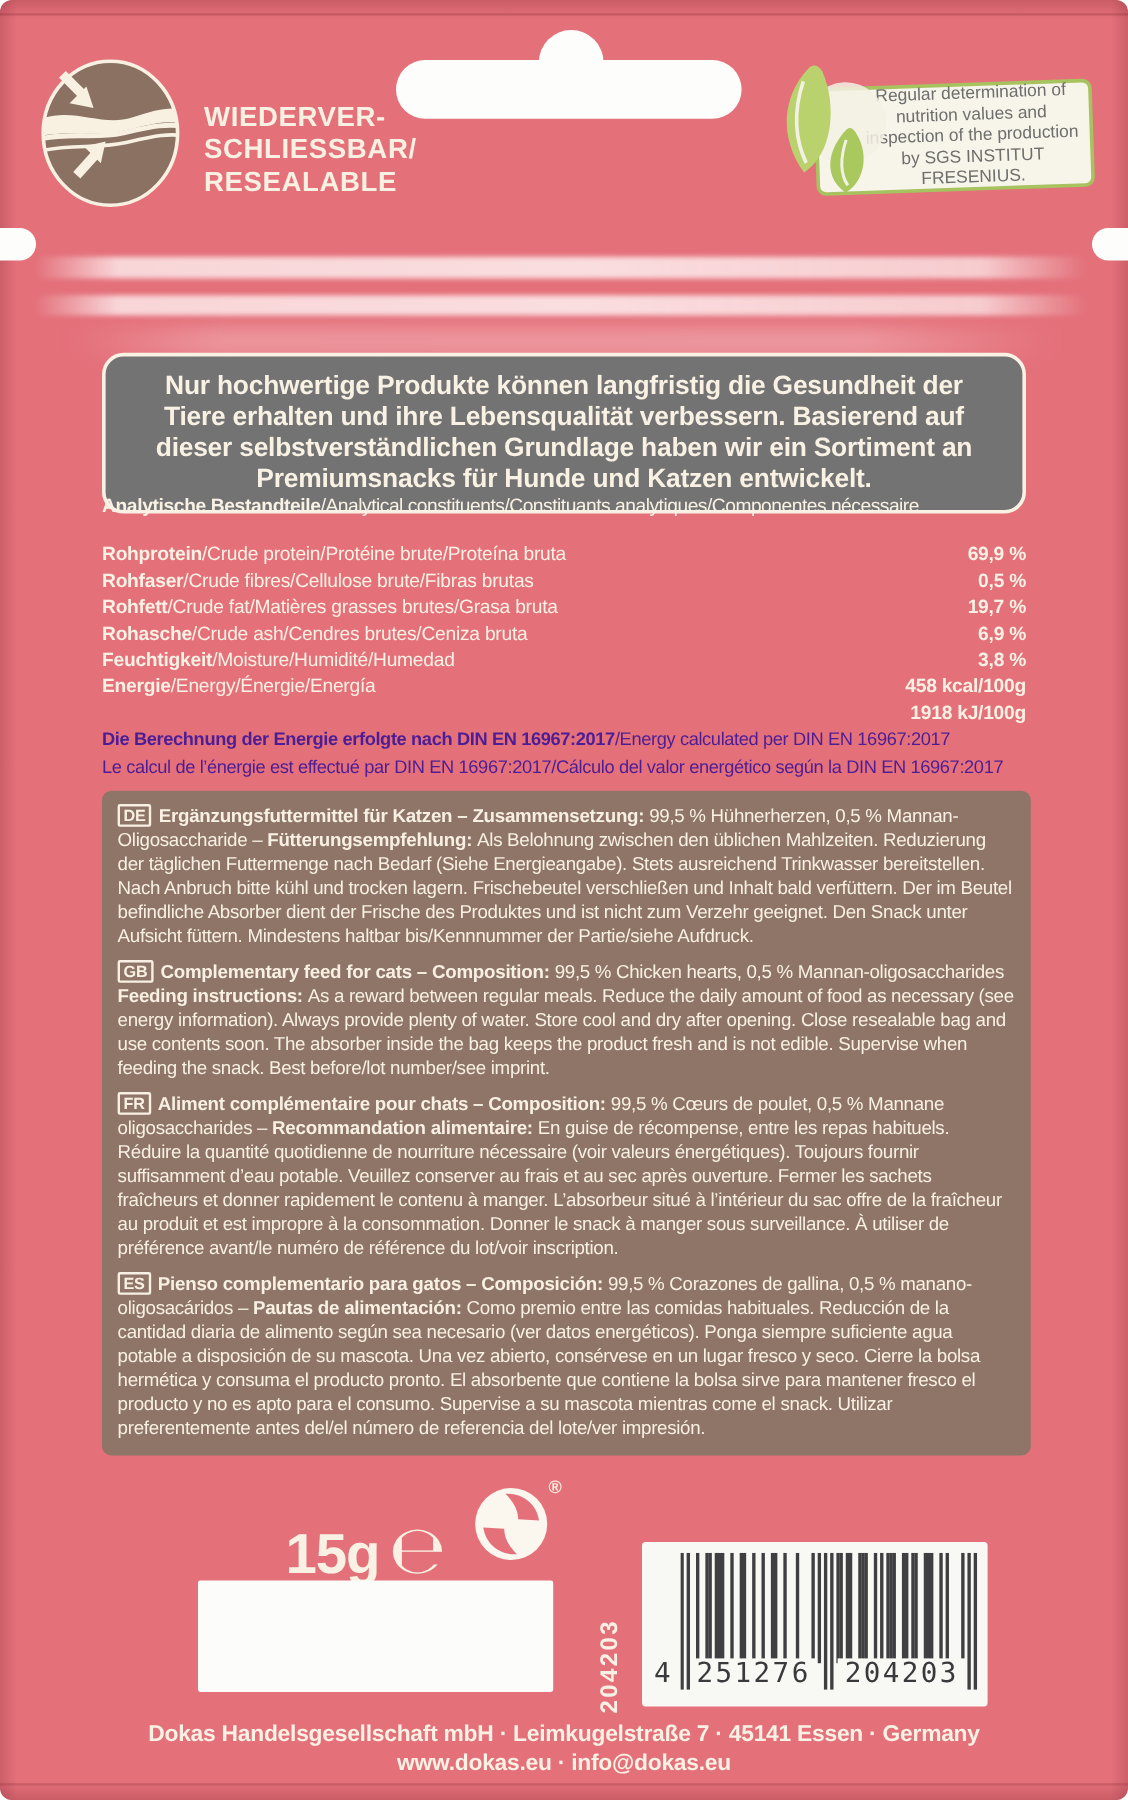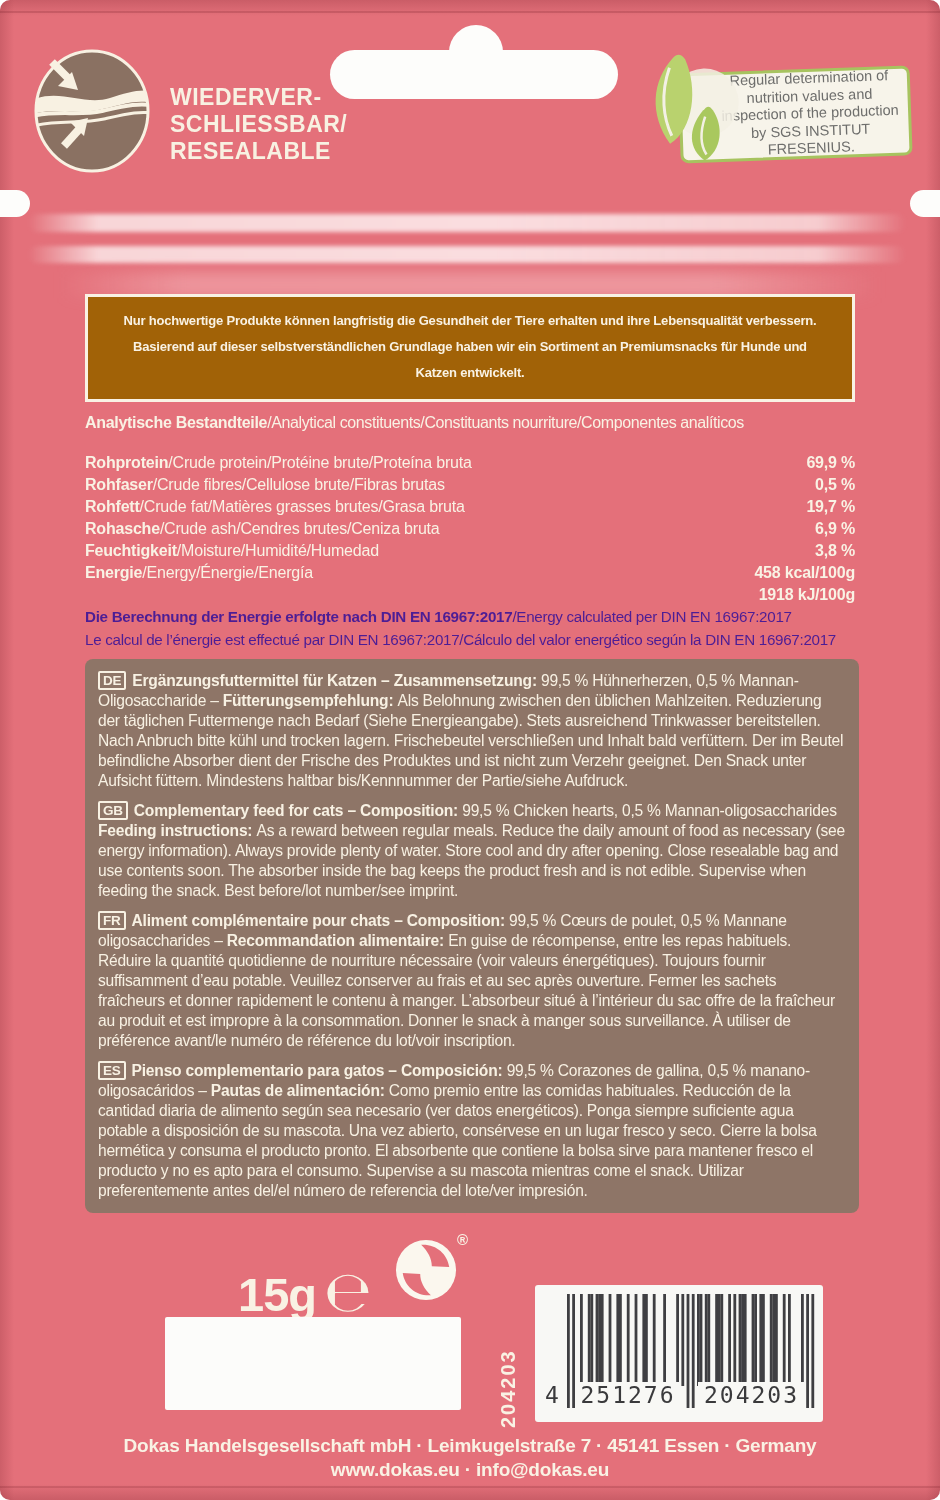--- a/index.html
+++ b/index.html
@@ -44,23 +44,23 @@
     background:linear-gradient(to right,rgba(248,214,216,0),rgba(249,219,221,.95) 8%,rgba(251,227,229,.95) 52%,rgba(248,214,216,.9) 90%,rgba(248,214,216,0));
   }
   .zip-1{top:214px;} .zip-2{top:246px;height:17px;}
   .zip-glow{
     position:absolute;left:60px;right:60px;top:272px;height:26px;filter:blur(7px);
     background:linear-gradient(to right,rgba(246,180,186,0),rgba(246,185,190,.5) 15%,rgba(246,190,194,.5) 80%,rgba(246,180,186,0));
   }
 
   
   .intro-box{
-    position:absolute;left:85px;top:294px;width:770px;background:#a16207;
-    border:3px solid #f9f2e4;border-radius:0;padding:11px 26px 13px;
-    color:#f9f2e4;font-weight:bold;font-size:13px;line-height:26px;
+    position:absolute;left:85px;top:294px;width:770px;background:#737373;
+    border:3px solid #f9f2e4;border-radius:18px;padding:11px 26px 13px;
+    color:#f9f2e4;font-weight:bold;font-size:22px;line-height:26px;
     letter-spacing:-.2px;text-align:center;
   }
 
   
   .ana-head{position:absolute;left:85px;top:414px;width:770px;color:#f9f2e4;font-size:16px;letter-spacing:-.4px;}
   .ana-head b{letter-spacing:-.3px;}
   .ana-rows{position:absolute;left:85px;top:452px;width:770px;color:#f9f2e4;font-size:16px;letter-spacing:-.2px;}
   .ana-row{display:flex;justify-content:space-between;line-height:22px;}
   .ana-row .val{font-weight:bold;text-align:right;white-space:nowrap;}
   .din-note{position:absolute;left:85px;top:606px;width:770px;color:#4c1d95;font-size:15.2px;line-height:22.5px;letter-spacing:-.3px;}
@@ -150,21 +150,21 @@
 
   <div class="notch left"></div>
   <div class="notch right"></div>
   <div class="zip-stripe zip-1"></div>
   <div class="zip-stripe zip-2"></div>
   <div class="zip-glow"></div>
 
   <div class="intro-box">Nur hochwertige Produkte können langfristig die Gesundheit der Tiere erhalten und ihre Lebensqualität verbessern. Basierend auf dieser selbstverständlichen Grundlage haben wir ein Sortiment an Premiumsnacks für Hunde und Katzen entwickelt.</div>
 
   <div class="ana-head">
-    <b>Analytische Bestandteile</b><span>/Analytical constituents/Constituants nourriture/Componentes analíticos</span>
+    <b>Analytische Bestandteile</b><span>/Analytical constituents/Constituants analytiques/Componentes nécessaire</span>
   </div>
   <div class="ana-rows">
     <div class="ana-row">
       <div><b>Rohprotein</b><span>/Crude protein/Protéine brute/Proteína bruta</span></div>
       <div class="val">69,9 %</div>
     </div>
     <div class="ana-row">
       <div><b>Rohfaser</b><span>/Crude fibres/Cellulose brute/Fibras brutas</span></div>
       <div class="val">0,5 %</div>
     </div>

